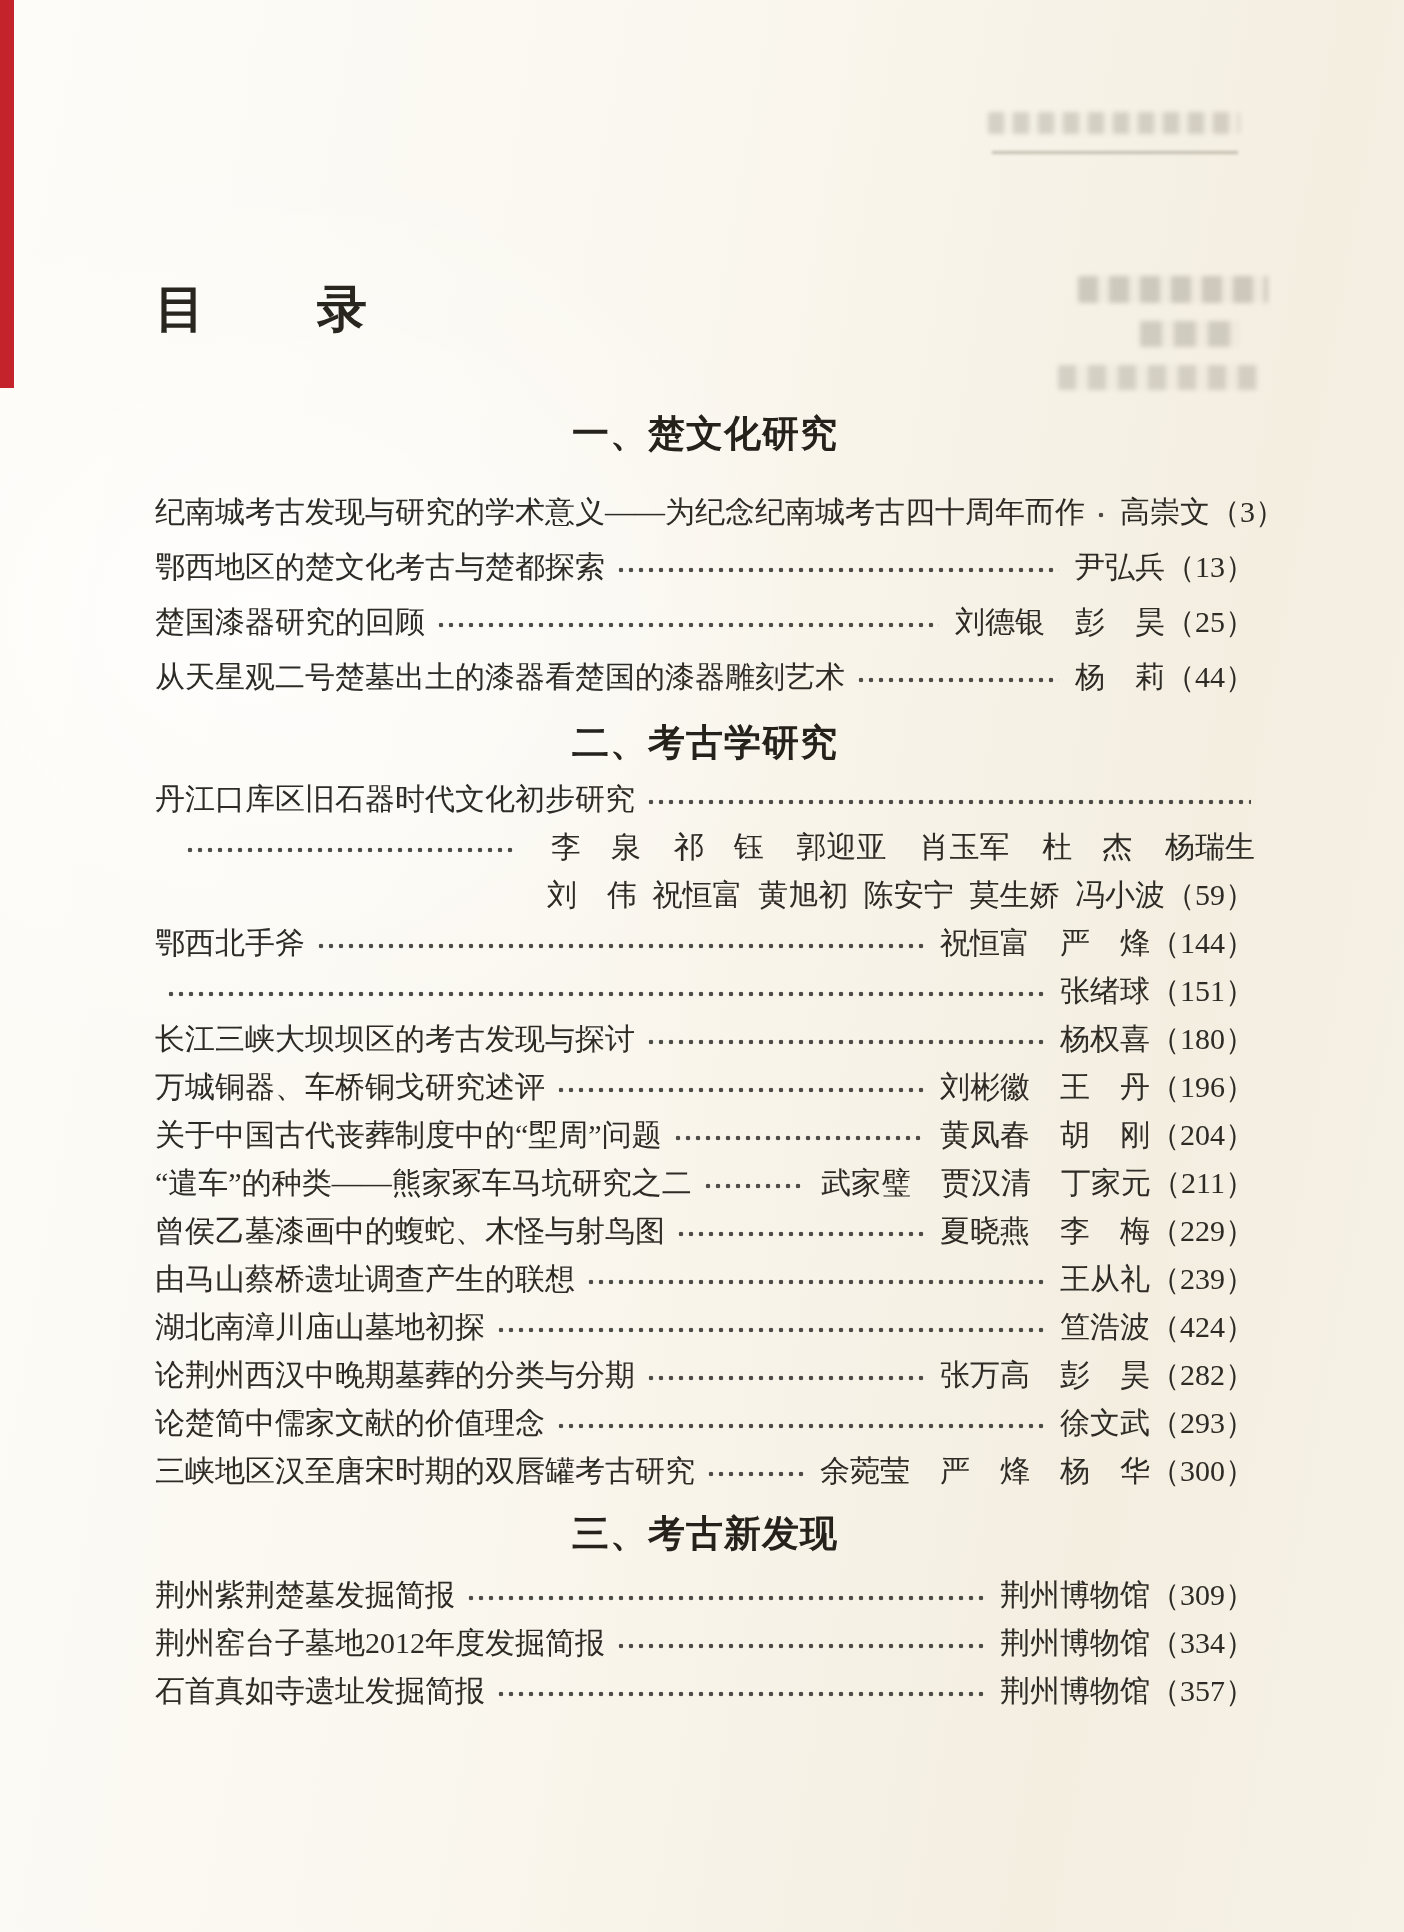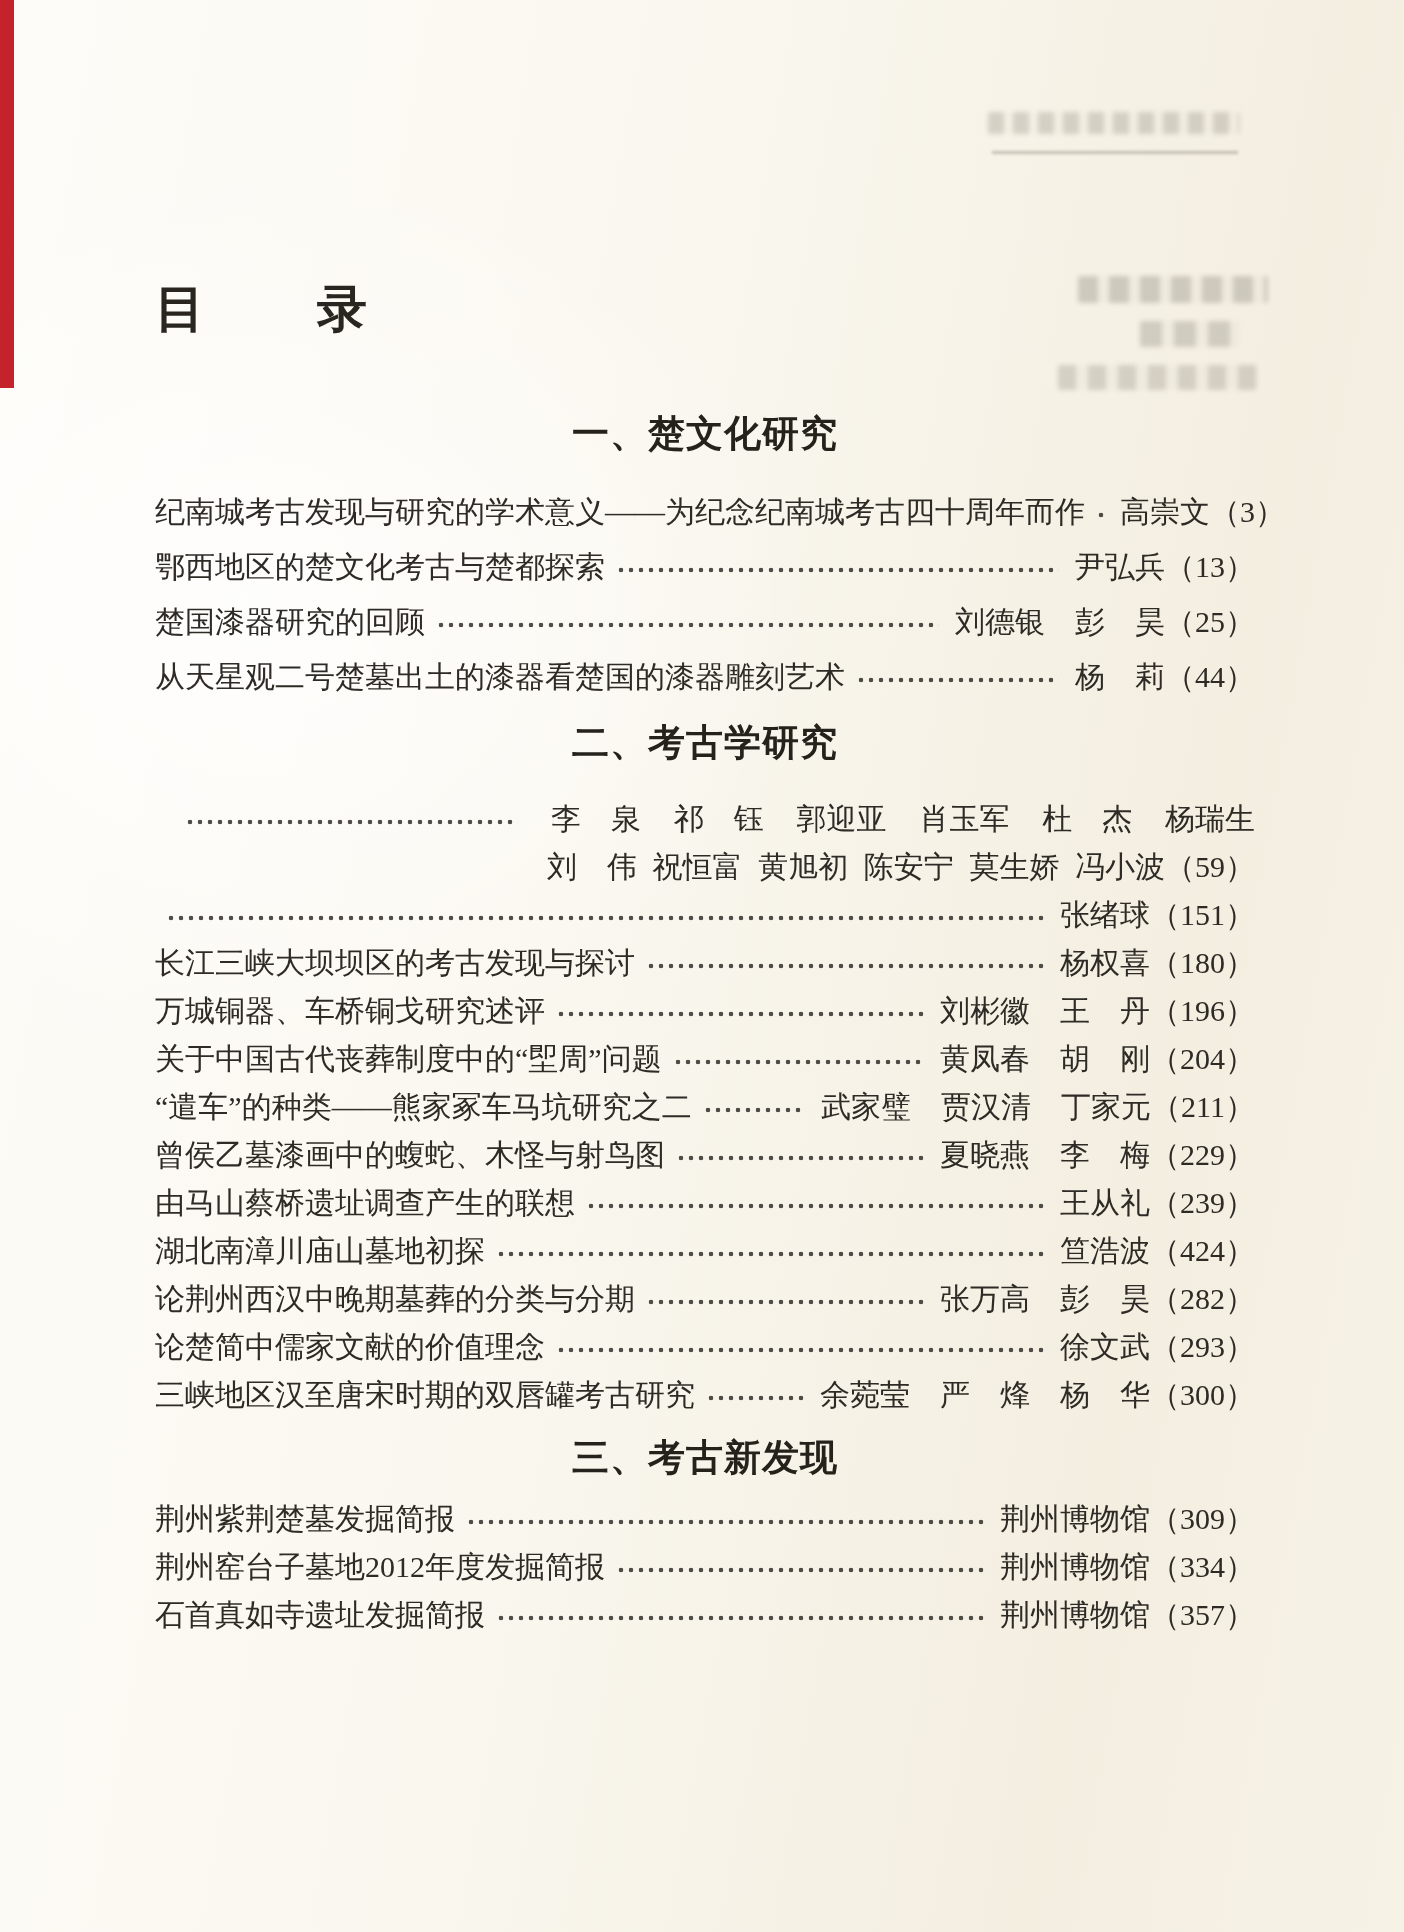--- a/index.html
+++ b/index.html
@@ -16,21 +16,21 @@
     margin:283px 0 0;
     font-family:"Liberation Serif","DejaVu Serif",serif;
     font-weight:700;font-size:50px;line-height:52px;color:#29261f;
   }
   .toc-title .t2{margin-left:112px;}
   .section-heading{
     text-align:center;font-family:"Liberation Sans","DejaVu Sans",sans-serif;
     font-weight:700;font-size:37px;line-height:40px;color:#25221c;letter-spacing:1px;
   }
   .h-0{margin-top:79px;margin-bottom:42px;}
-  .h-1{margin-top:30px;margin-bottom:40px;}
+  .h-1{margin-top:30px;margin-bottom:20px;}
   .h-2{margin-top:27px;margin-bottom:25px;}
   .row{display:flex;align-items:baseline;font-size:30px;line-height:32px;white-space:pre;}
   .s0 .row{margin-bottom:23px;}
   .s1 .row,.s2 .row{margin-bottom:16px;}
   .row .title{flex:0 0 auto;text-align:center;}
   .leader{
     flex:1 1 auto;min-width:10px;align-self:stretch;margin:0 4px 0 9px;
     background-image:radial-gradient(circle, rgba(48,46,42,.85) 2px, rgba(48,46,42,0) 2.6px);
     background-size:10px 10px;background-repeat:repeat-x;background-position:2px 64%;
   }
@@ -69,22 +69,24 @@
   <main id="toc">
       <div class="section-heading h-0">一、楚文化研究</div>
       <div class="entries s0">
         <div class="row"><span class="title">纪南城考古发现与研究的学术意义——为纪念纪南城考古四十周年而作</span><span class="leader"></span><span class="authors">高崇文</span><span class="page">（3）</span></div>
         <div class="row"><span class="title">鄂西地区的楚文化考古与楚都探索</span><span class="leader"></span><span class="authors">尹弘兵</span><span class="page">（13）</span></div>
         <div class="row"><span class="title">楚国漆器研究的回顾</span><span class="leader"></span><span class="authors">刘德银　彭　昊</span><span class="page">（25）</span></div>
         <div class="row"><span class="title">从天星观二号楚墓出土的漆器看楚国的漆器雕刻艺术</span><span class="leader"></span><span class="authors">杨　莉</span><span class="page">（44）</span></div>
       </div>
       <div class="section-heading h-1">二、考古学研究</div>
       <div class="entries s1">
+        <div class="row"><span class="title">丹江口库区旧石器时代文化初步研究</span><span class="leader"></span></div>
         <div class="row"><span class="leader lead-fixed"></span><span class="names"><span class="nm">李　泉</span><span class="nm">祁　钰</span><span class="nm">郭迎亚</span><span class="nm">肖玉军</span><span class="nm">杜　杰</span><span class="nm">杨瑞生</span></span></div>
         <div class="row"><span class="spacer"></span><span class="names"><span class="nm">刘　伟</span><span class="nm">祝恒富</span><span class="nm">黄旭初</span><span class="nm">陈安宁</span><span class="nm">莫生娇</span><span class="nm"><span>冯小波</span><span class="page">（59）</span></span></span></div>
+        <div class="row"><span class="title">鄂西北手斧</span><span class="leader"></span><span class="authors">祝恒富　严　烽</span><span class="page">（144）</span></div>
         <div class="row"><span class="leader"></span><span class="authors">张绪球</span><span class="page">（151）</span></div>
         <div class="row"><span class="title">长江三峡大坝坝区的考古发现与探讨</span><span class="leader"></span><span class="authors">杨权喜</span><span class="page">（180）</span></div>
         <div class="row"><span class="title">万城铜器、车桥铜戈研究述评</span><span class="leader"></span><span class="authors">刘彬徽　王　丹</span><span class="page">（196）</span></div>
         <div class="row"><span class="title">关于中国古代丧葬制度中的“堲周”问题</span><span class="leader"></span><span class="authors">黄凤春　胡　刚</span><span class="page">（204）</span></div>
         <div class="row"><span class="title">“遣车”的种类——熊家冢车马坑研究之二</span><span class="leader"></span><span class="authors">武家璧　贾汉清　丁家元</span><span class="page">（211）</span></div>
         <div class="row"><span class="title">曾侯乙墓漆画中的蝮蛇、木怪与射鸟图</span><span class="leader"></span><span class="authors">夏晓燕　李　梅</span><span class="page">（229）</span></div>
         <div class="row"><span class="title">由马山蔡桥遗址调查产生的联想</span><span class="leader"></span><span class="authors">王从礼</span><span class="page">（239）</span></div>
         <div class="row"><span class="title">湖北南漳川庙山墓地初探</span><span class="leader"></span><span class="authors">笪浩波</span><span class="page">（424）</span></div>
         <div class="row"><span class="title">论荆州西汉中晚期墓葬的分类与分期</span><span class="leader"></span><span class="authors">张万高　彭　昊</span><span class="page">（282）</span></div>
         <div class="row"><span class="title">论楚简中儒家文献的价值理念</span><span class="leader"></span><span class="authors">徐文武</span><span class="page">（293）</span></div>

